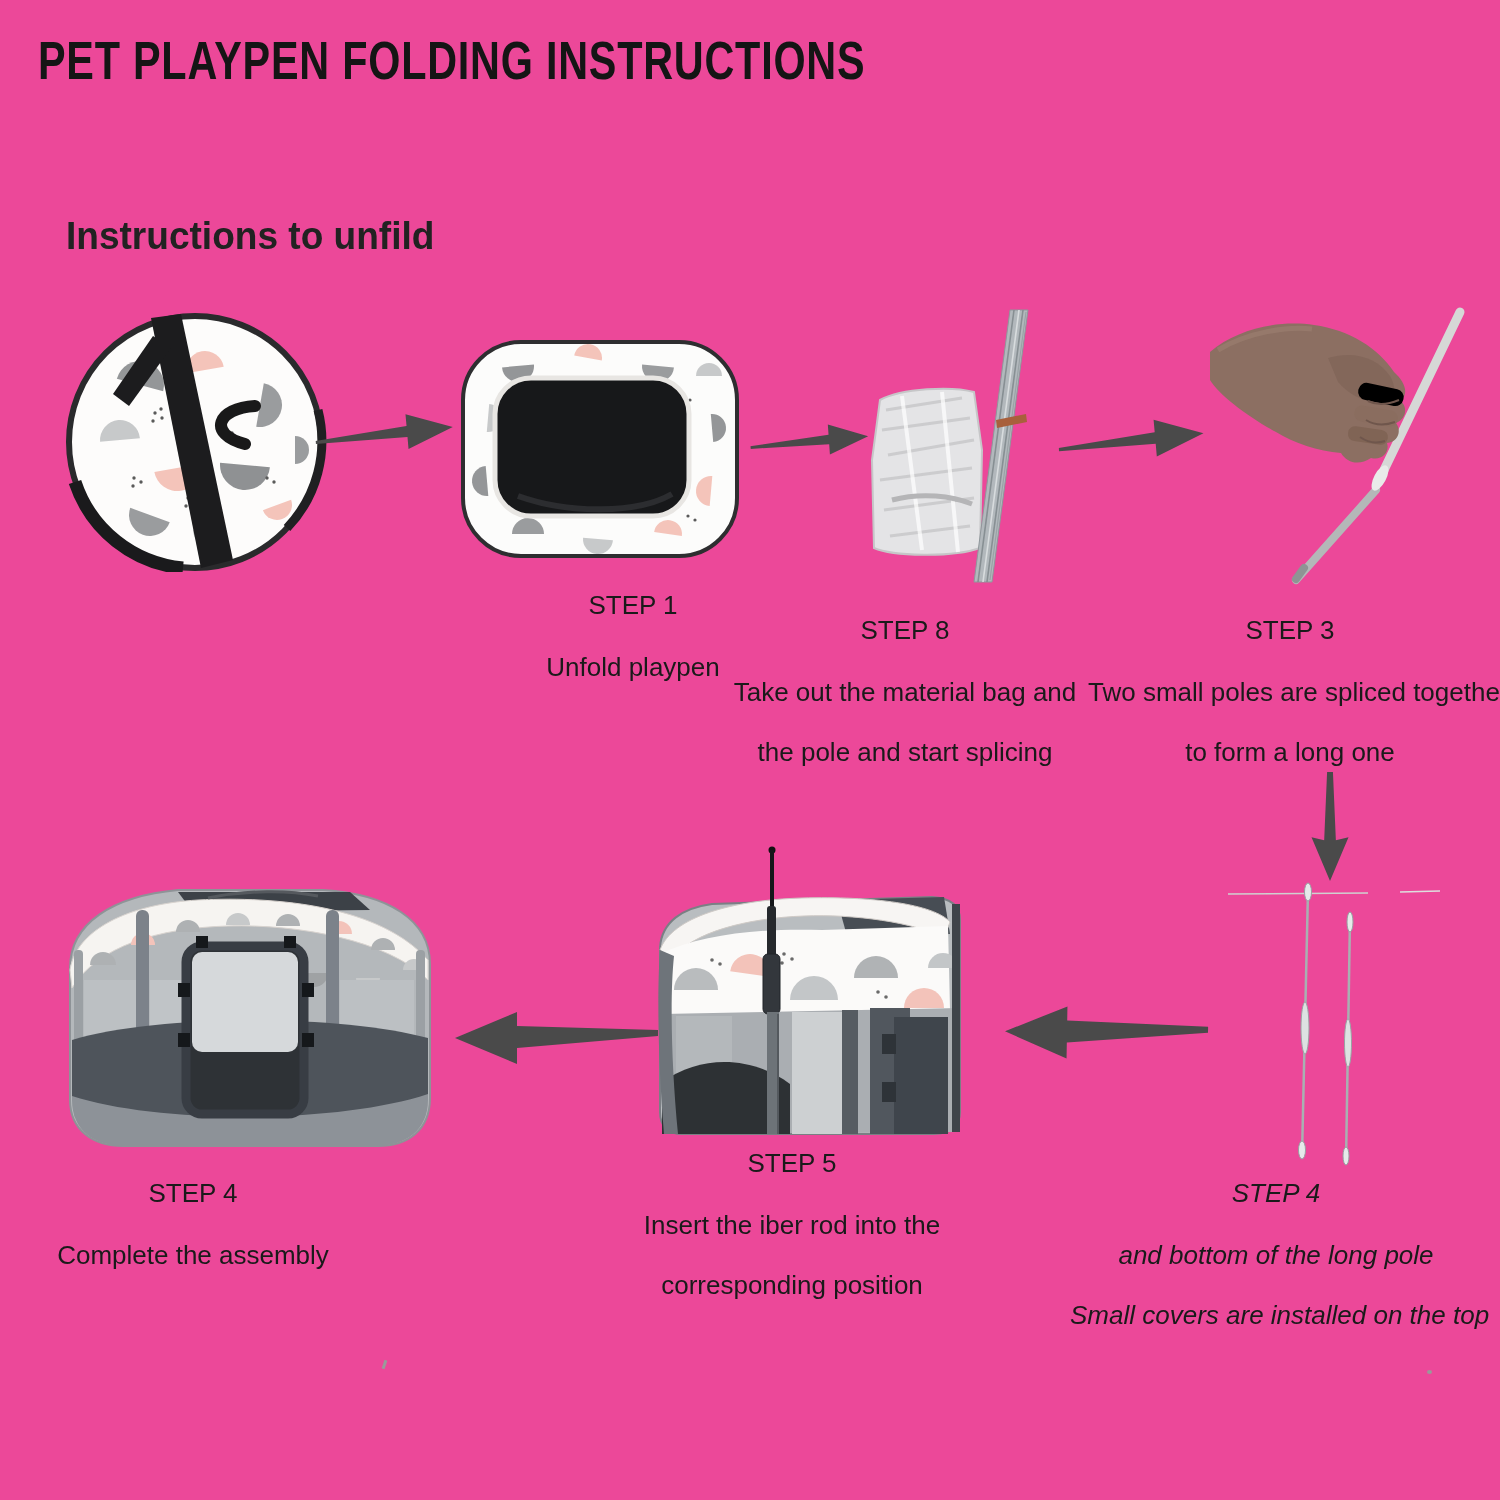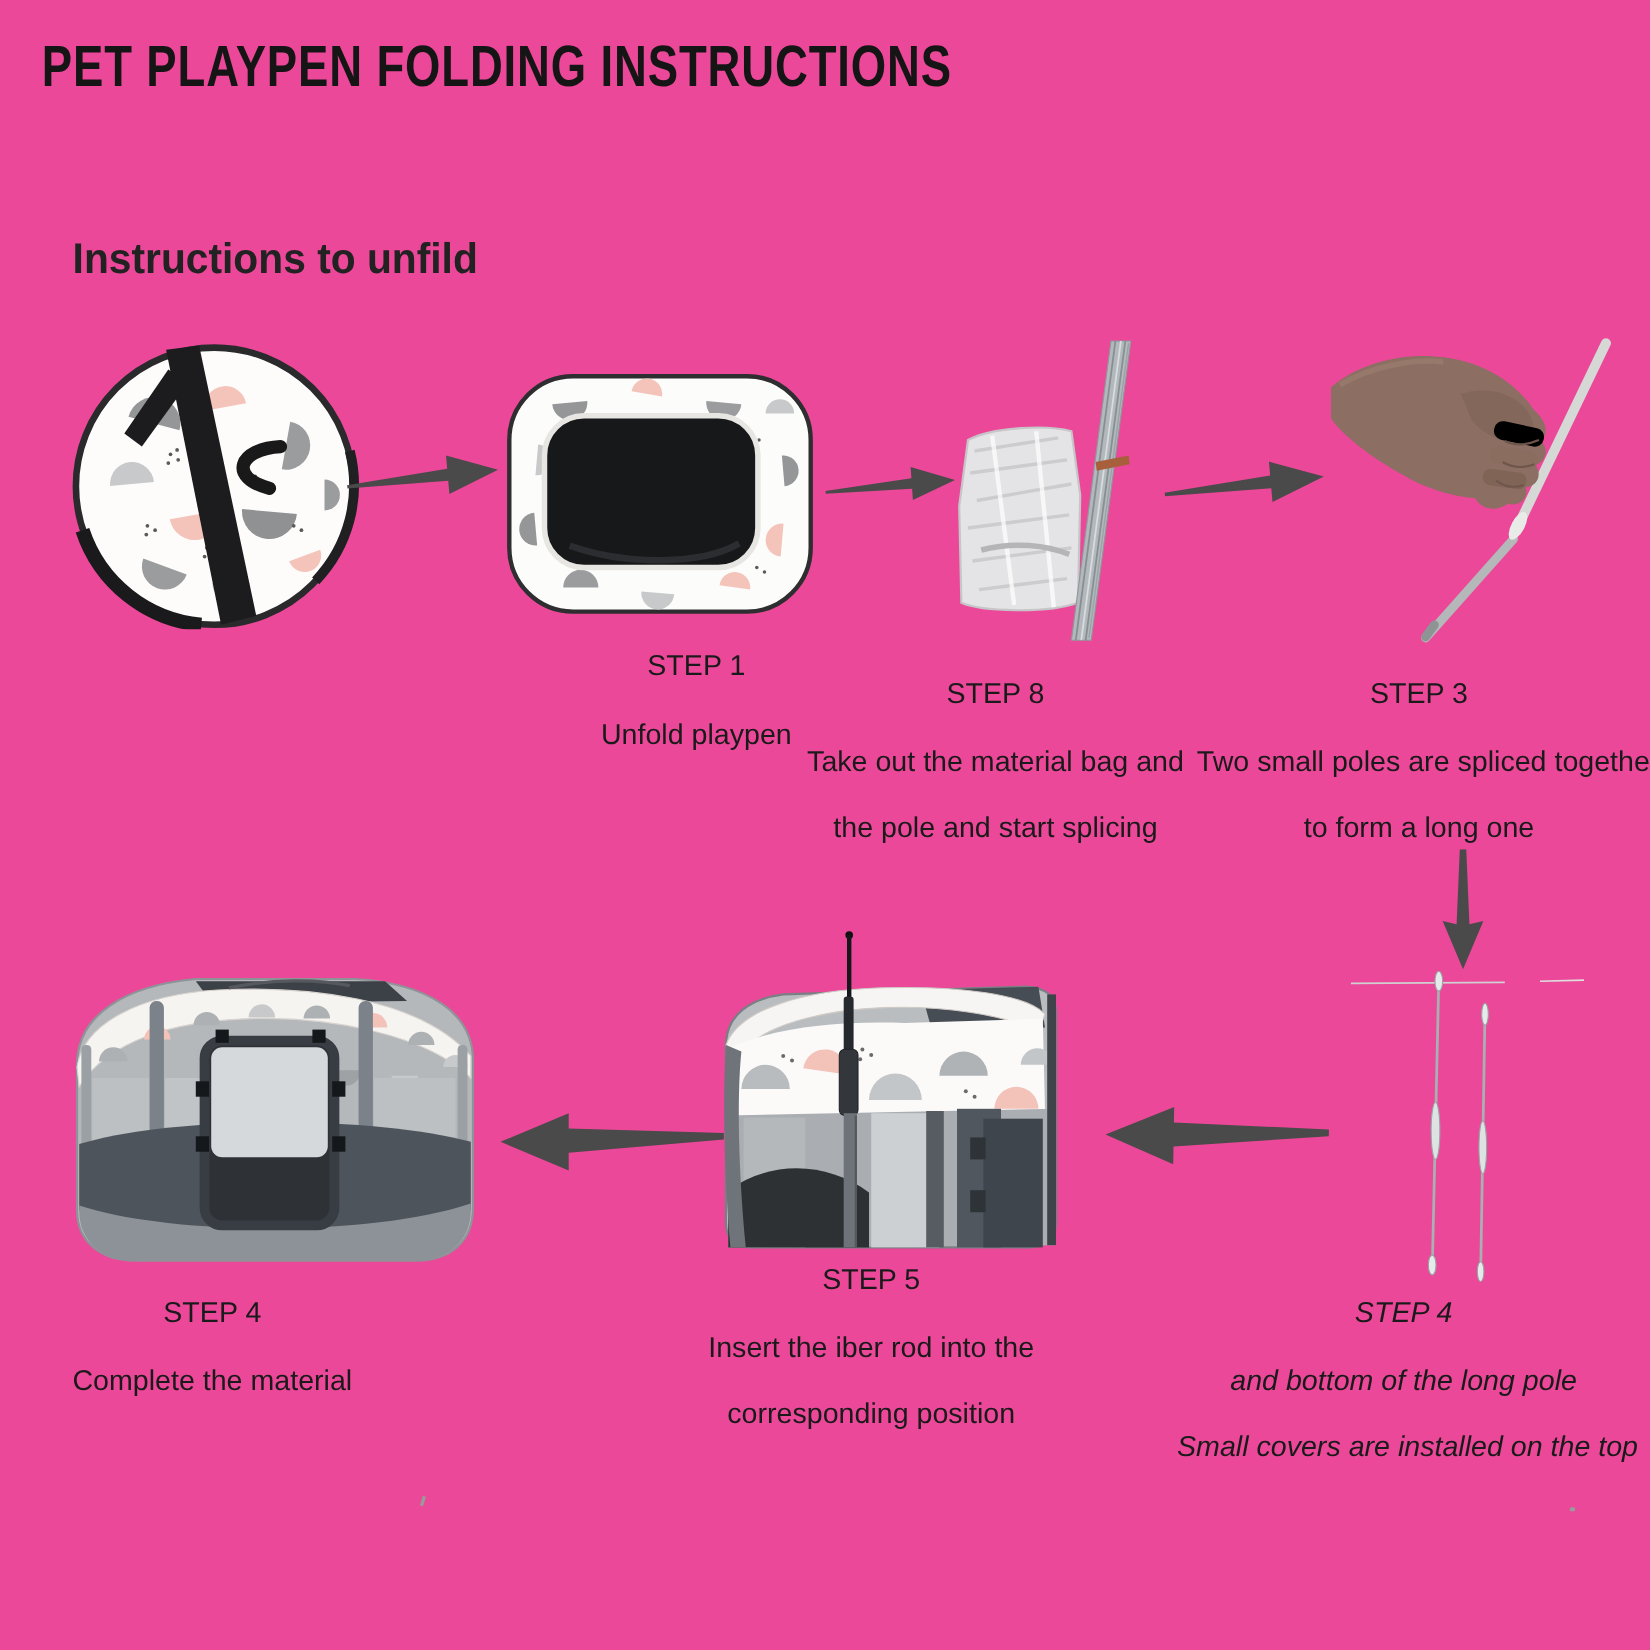--- a/index.html
+++ b/index.html
@@ -302,21 +302,21 @@
   </svg>
 
   <div id="step5-block" class="step-block ta-c">
     <div class="step-label">STEP 5</div>
     <div class="step-line">Insert the iber rod into the</div>
     <div class="step-line">corresponding position</div>
   </div>
 
   <div id="step6-block" class="step-block ta-c">
     <div class="step-label">STEP 4</div>
-    <div class="step-line">Complete the material</div>
+    <div class="step-line">Complete the assembly</div>
   </div>
 
   <div id="step4-block" class="step-block ta-c">
     <div class="step-label">STEP 4</div>
     <div class="step-line">and bottom of the long pole</div>
     <div class="step-line">Small covers are installed on the top</div>
   </div>
 
   <div id="stray1" class="stray"></div>
   <div id="stray2" class="stray"></div>

